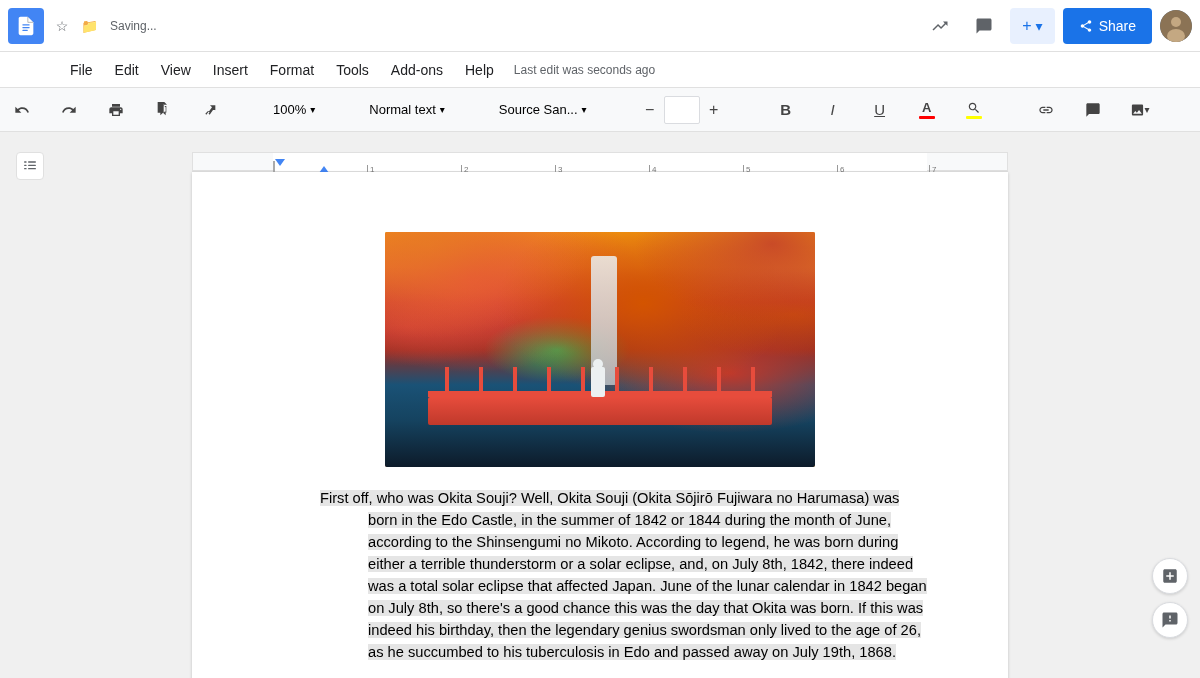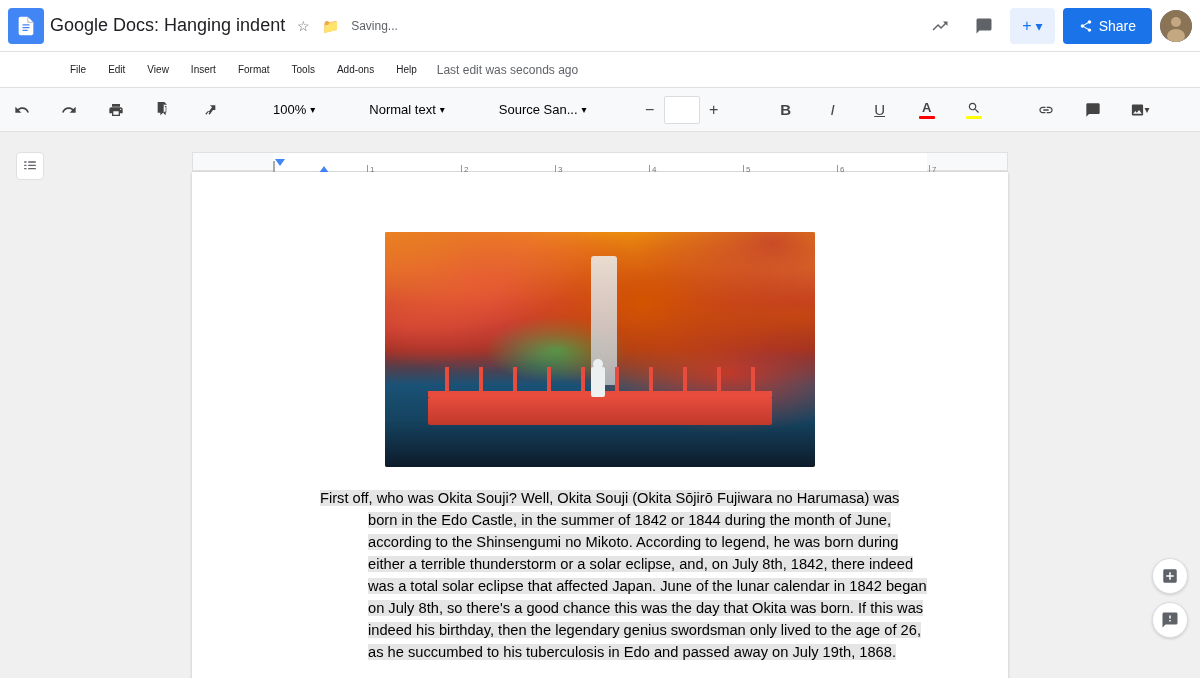--- a/index.html
+++ b/index.html
@@ -110,21 +110,21 @@
       display: flex;
       align-items: center;
       background: #fff;
       padding: 0 8px 0 60px;
       height: 36px;
       gap: 2px;
       border-bottom: 1px solid #e0e0e0;
     }
     .menu-item {
       padding: 4px 10px;
-      font-size: 10px;
+      font-size: 14px;
       color: #202124;
       cursor: pointer;
       border-radius: 4px;
       white-space: nowrap;
     }
     .last-edit {
       font-size: 12px;
       color: #5f6368;
       margin-left: 8px;
     }
@@ -400,21 +400,20 @@
     <svg viewBox="0 0 24 24" fill="white" xmlns="http://www.w3.org/2000/svg">
       <path d="M14 2H6c-1.1 0-2 .9-2 2v16c0 1.1.9 2 2 2h12c1.1 0 2-.9 2-2V8l-6-6z"></path>
       <path d="M14 2v6h6" fill="none" stroke="rgba(0,0,0,0.3)" stroke-width="1"></path>
       <rect x="8" y="13" width="8" height="1.5" fill="rgba(66,133,244,1)" rx="0.5"></rect>
       <rect x="8" y="16" width="6" height="1.5" fill="rgba(66,133,244,1)" rx="0.5"></rect>
       <rect x="8" y="10" width="8" height="1.5" fill="rgba(66,133,244,1)" rx="0.5"></rect>
     </svg>
   </div>
   <div class="doc-title-area">
     <div class="doc-title-row">
-      <span class="doc-title">Google Docs: Hanging indent</span>
       <div class="title-icons">
         <div class="title-icon-btn">☆</div>
         <div class="title-icon-btn">📁</div>
         <span class="saving-text">Saving...</span>
       </div>
     </div>
   </div>
   <div class="top-right">
     <div class="icon-btn">
       <svg width="18" height="18" viewBox="0 0 24 24" fill="#5f6368">

